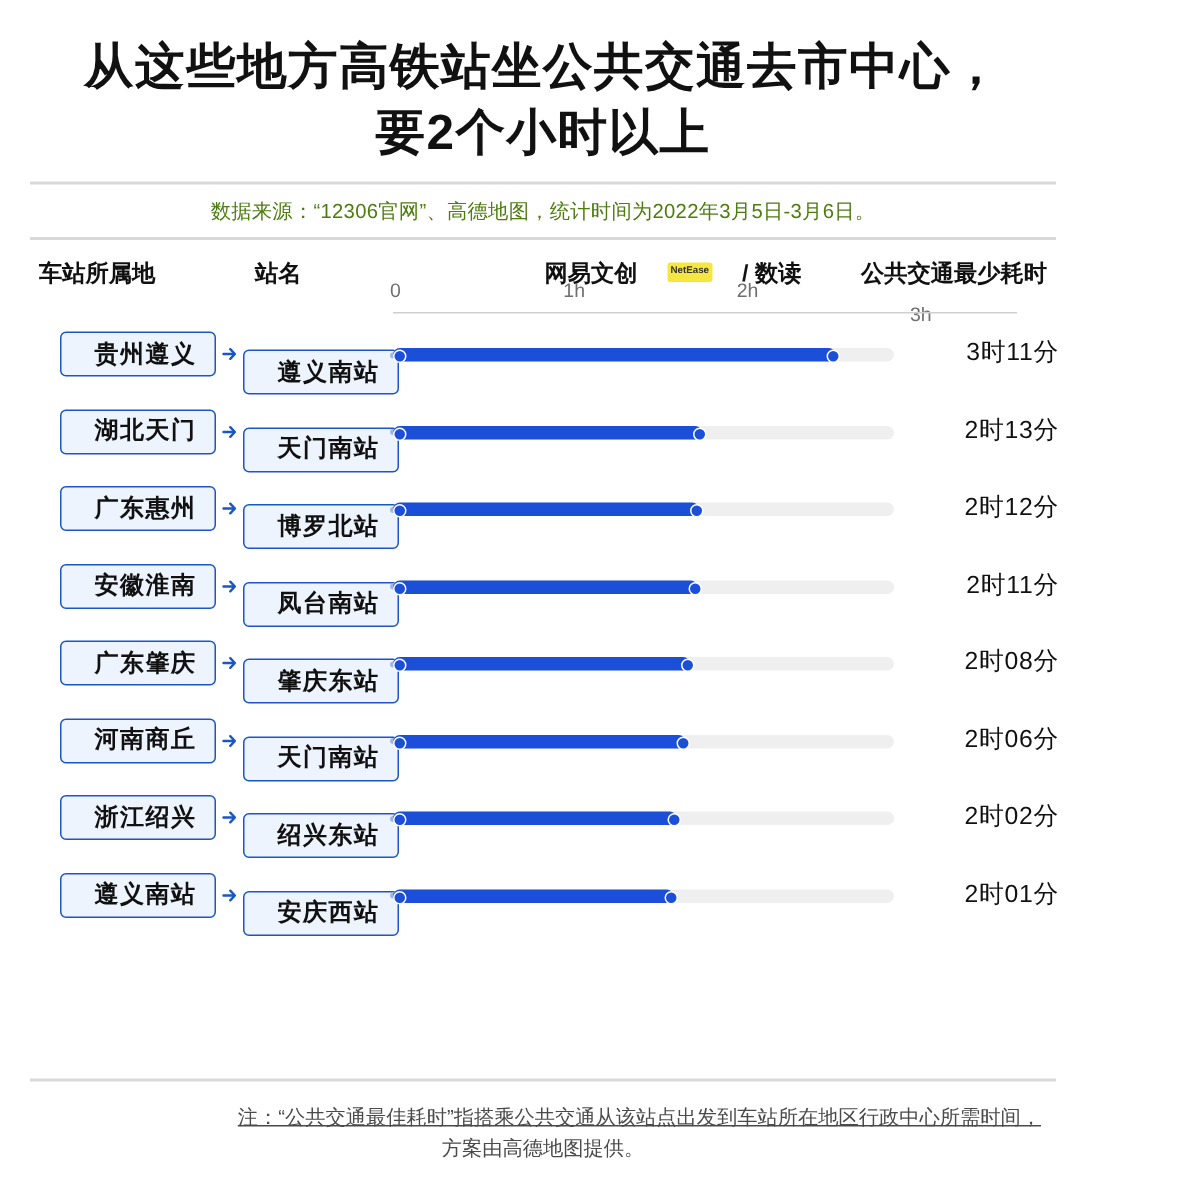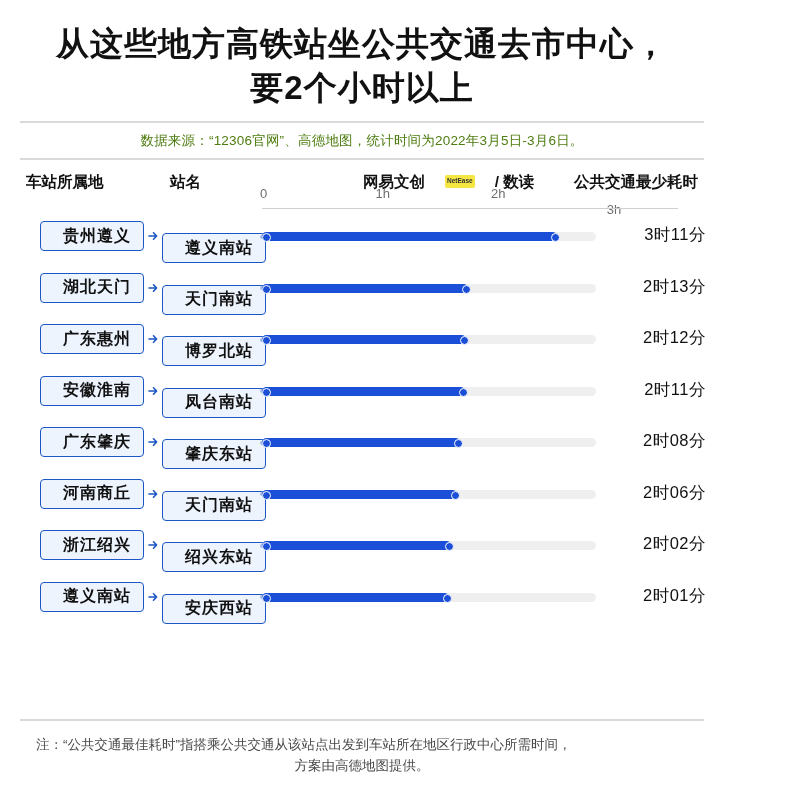--- a/index.html
+++ b/index.html
@@ -222,21 +222,21 @@
   .footnote {
     position: absolute;
     left: 30px;
     right: 30px;
     bottom: 16px;
     text-align: center;
     font-size: 13.5px;
     color: #4a4a4a;
     line-height: 1.6;
   }
-  .footnote .ln1 { display: block; text-align: left; padding-left: 6px;}
+  .footnote .ln1 { display: block; text-align: right; padding-left: 6px; text-decoration: underline;}
   .footnote .ln2 { display: block; text-align: center; }
 </style>
 </head>
 <body>
 
 <div class="page">
 
   <div class="title-block">
     <div class="title-line">从这些地方高铁站坐公共交通去市中心，</div>
     <div class="title-line second">要2个小时以上</div>

